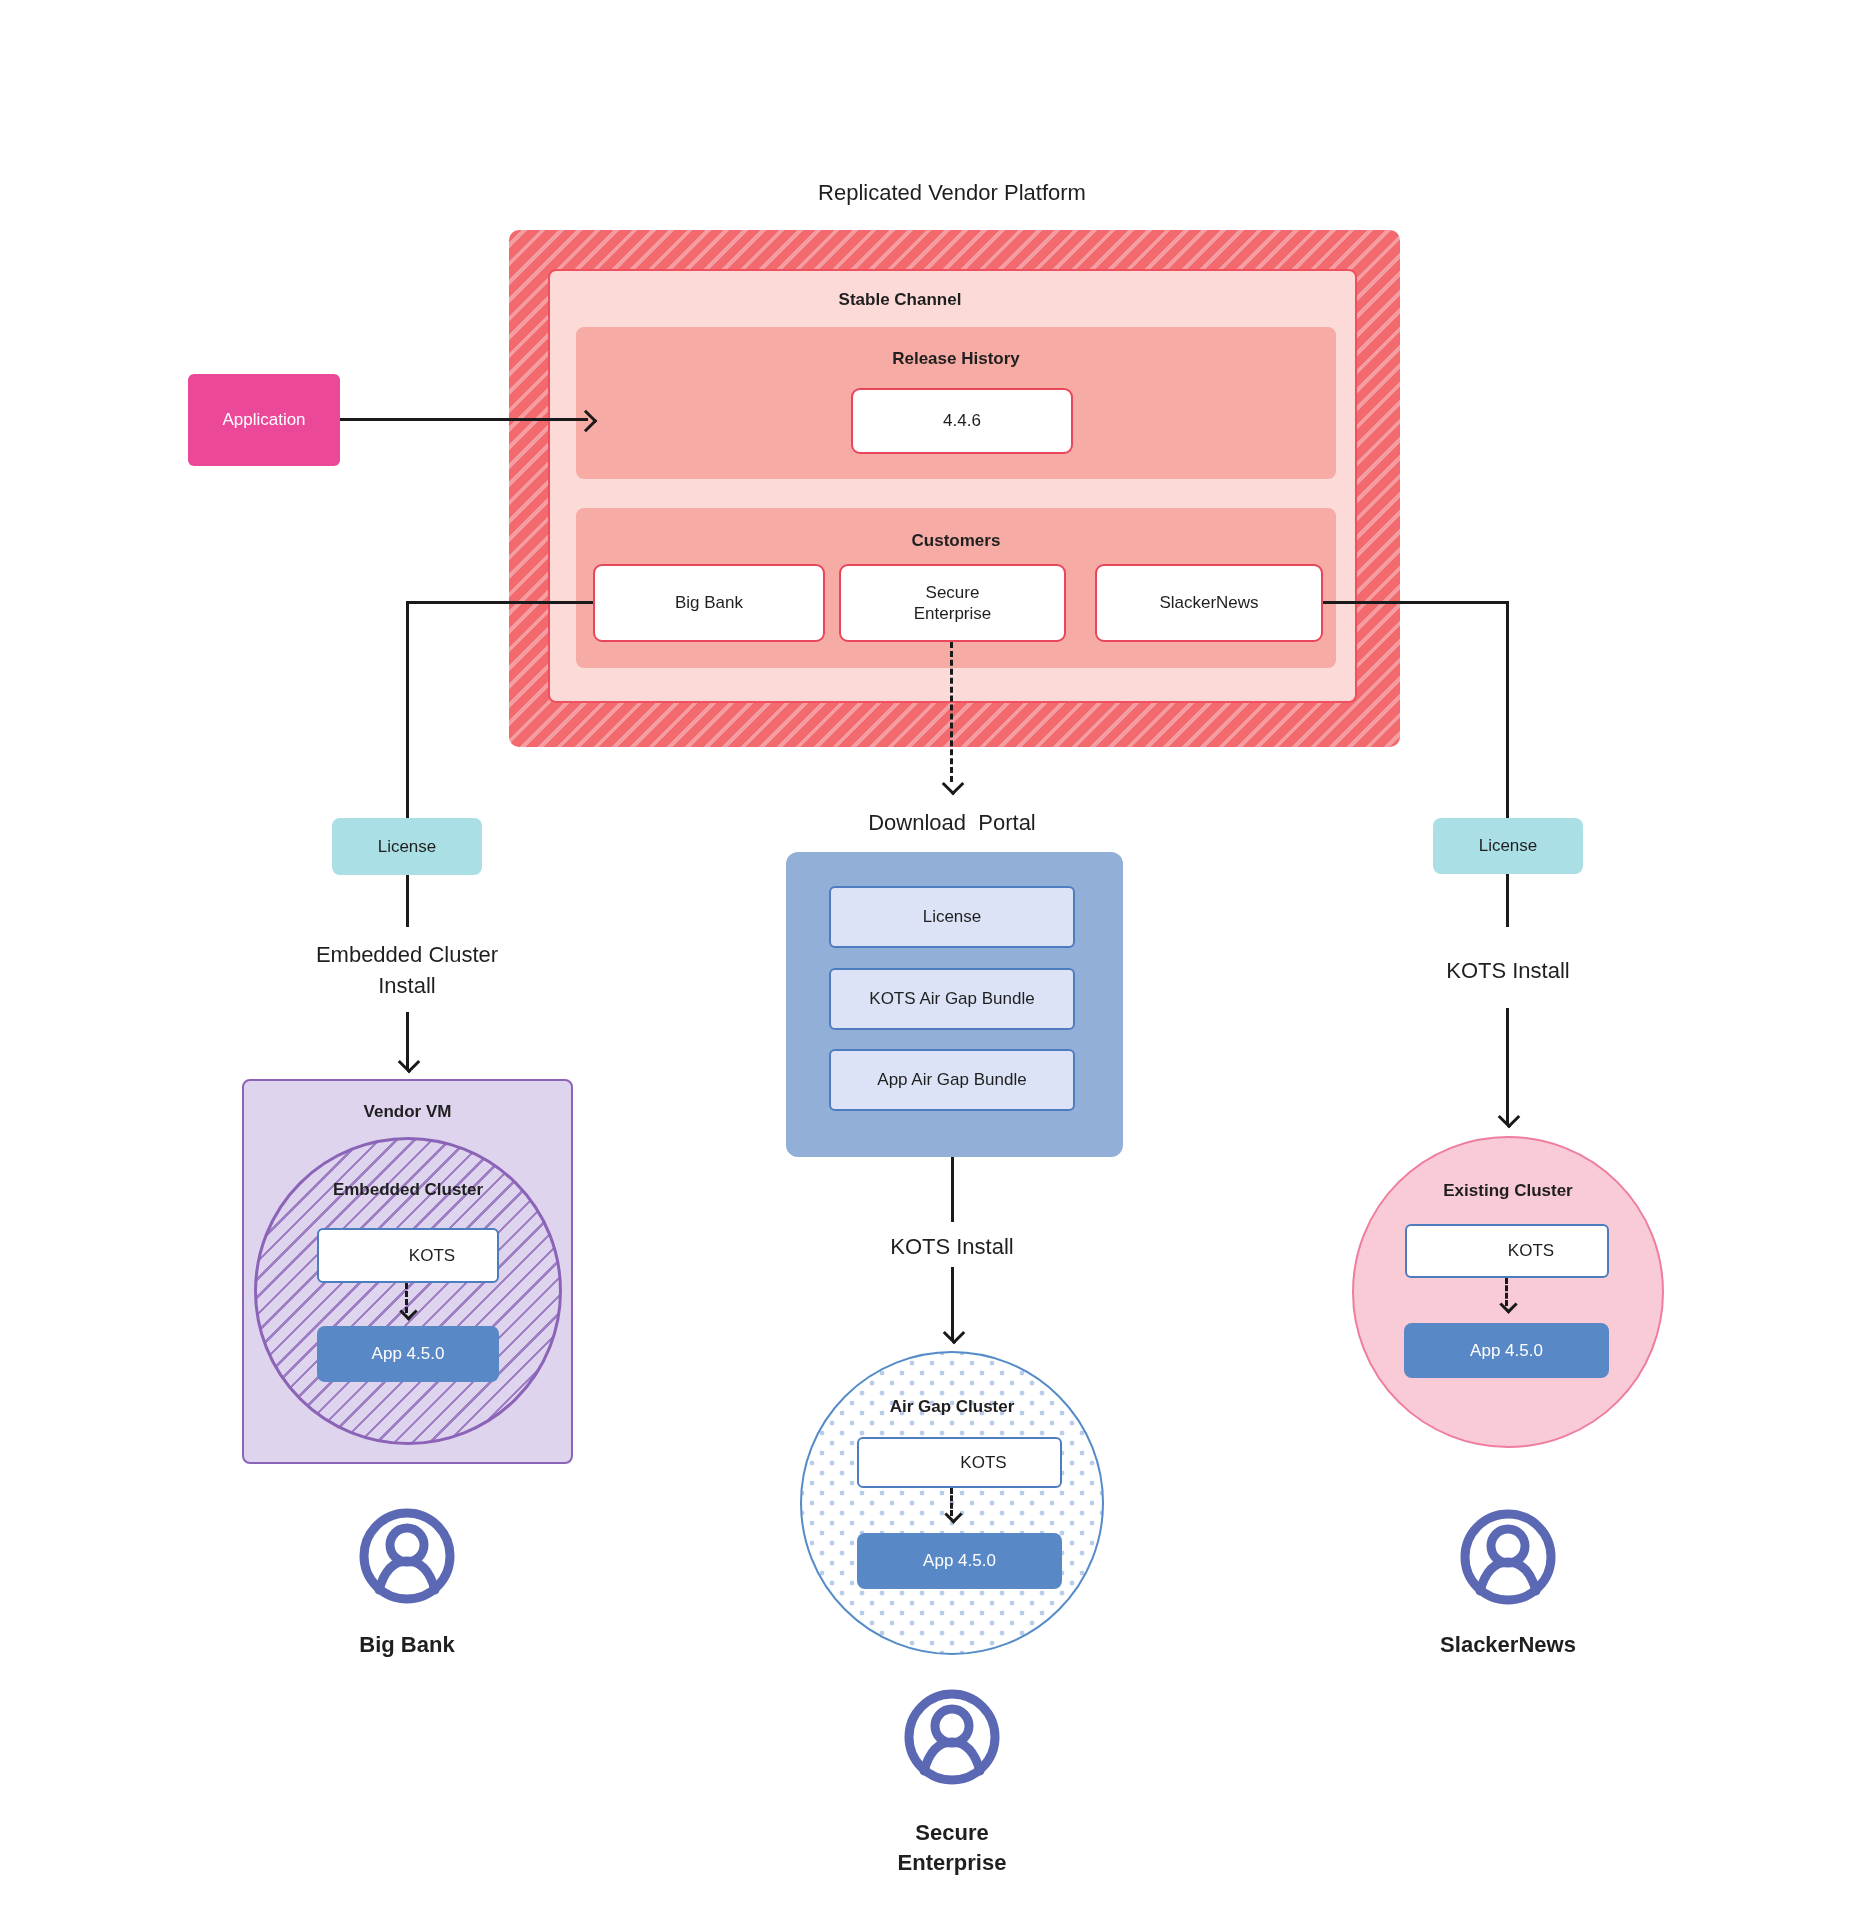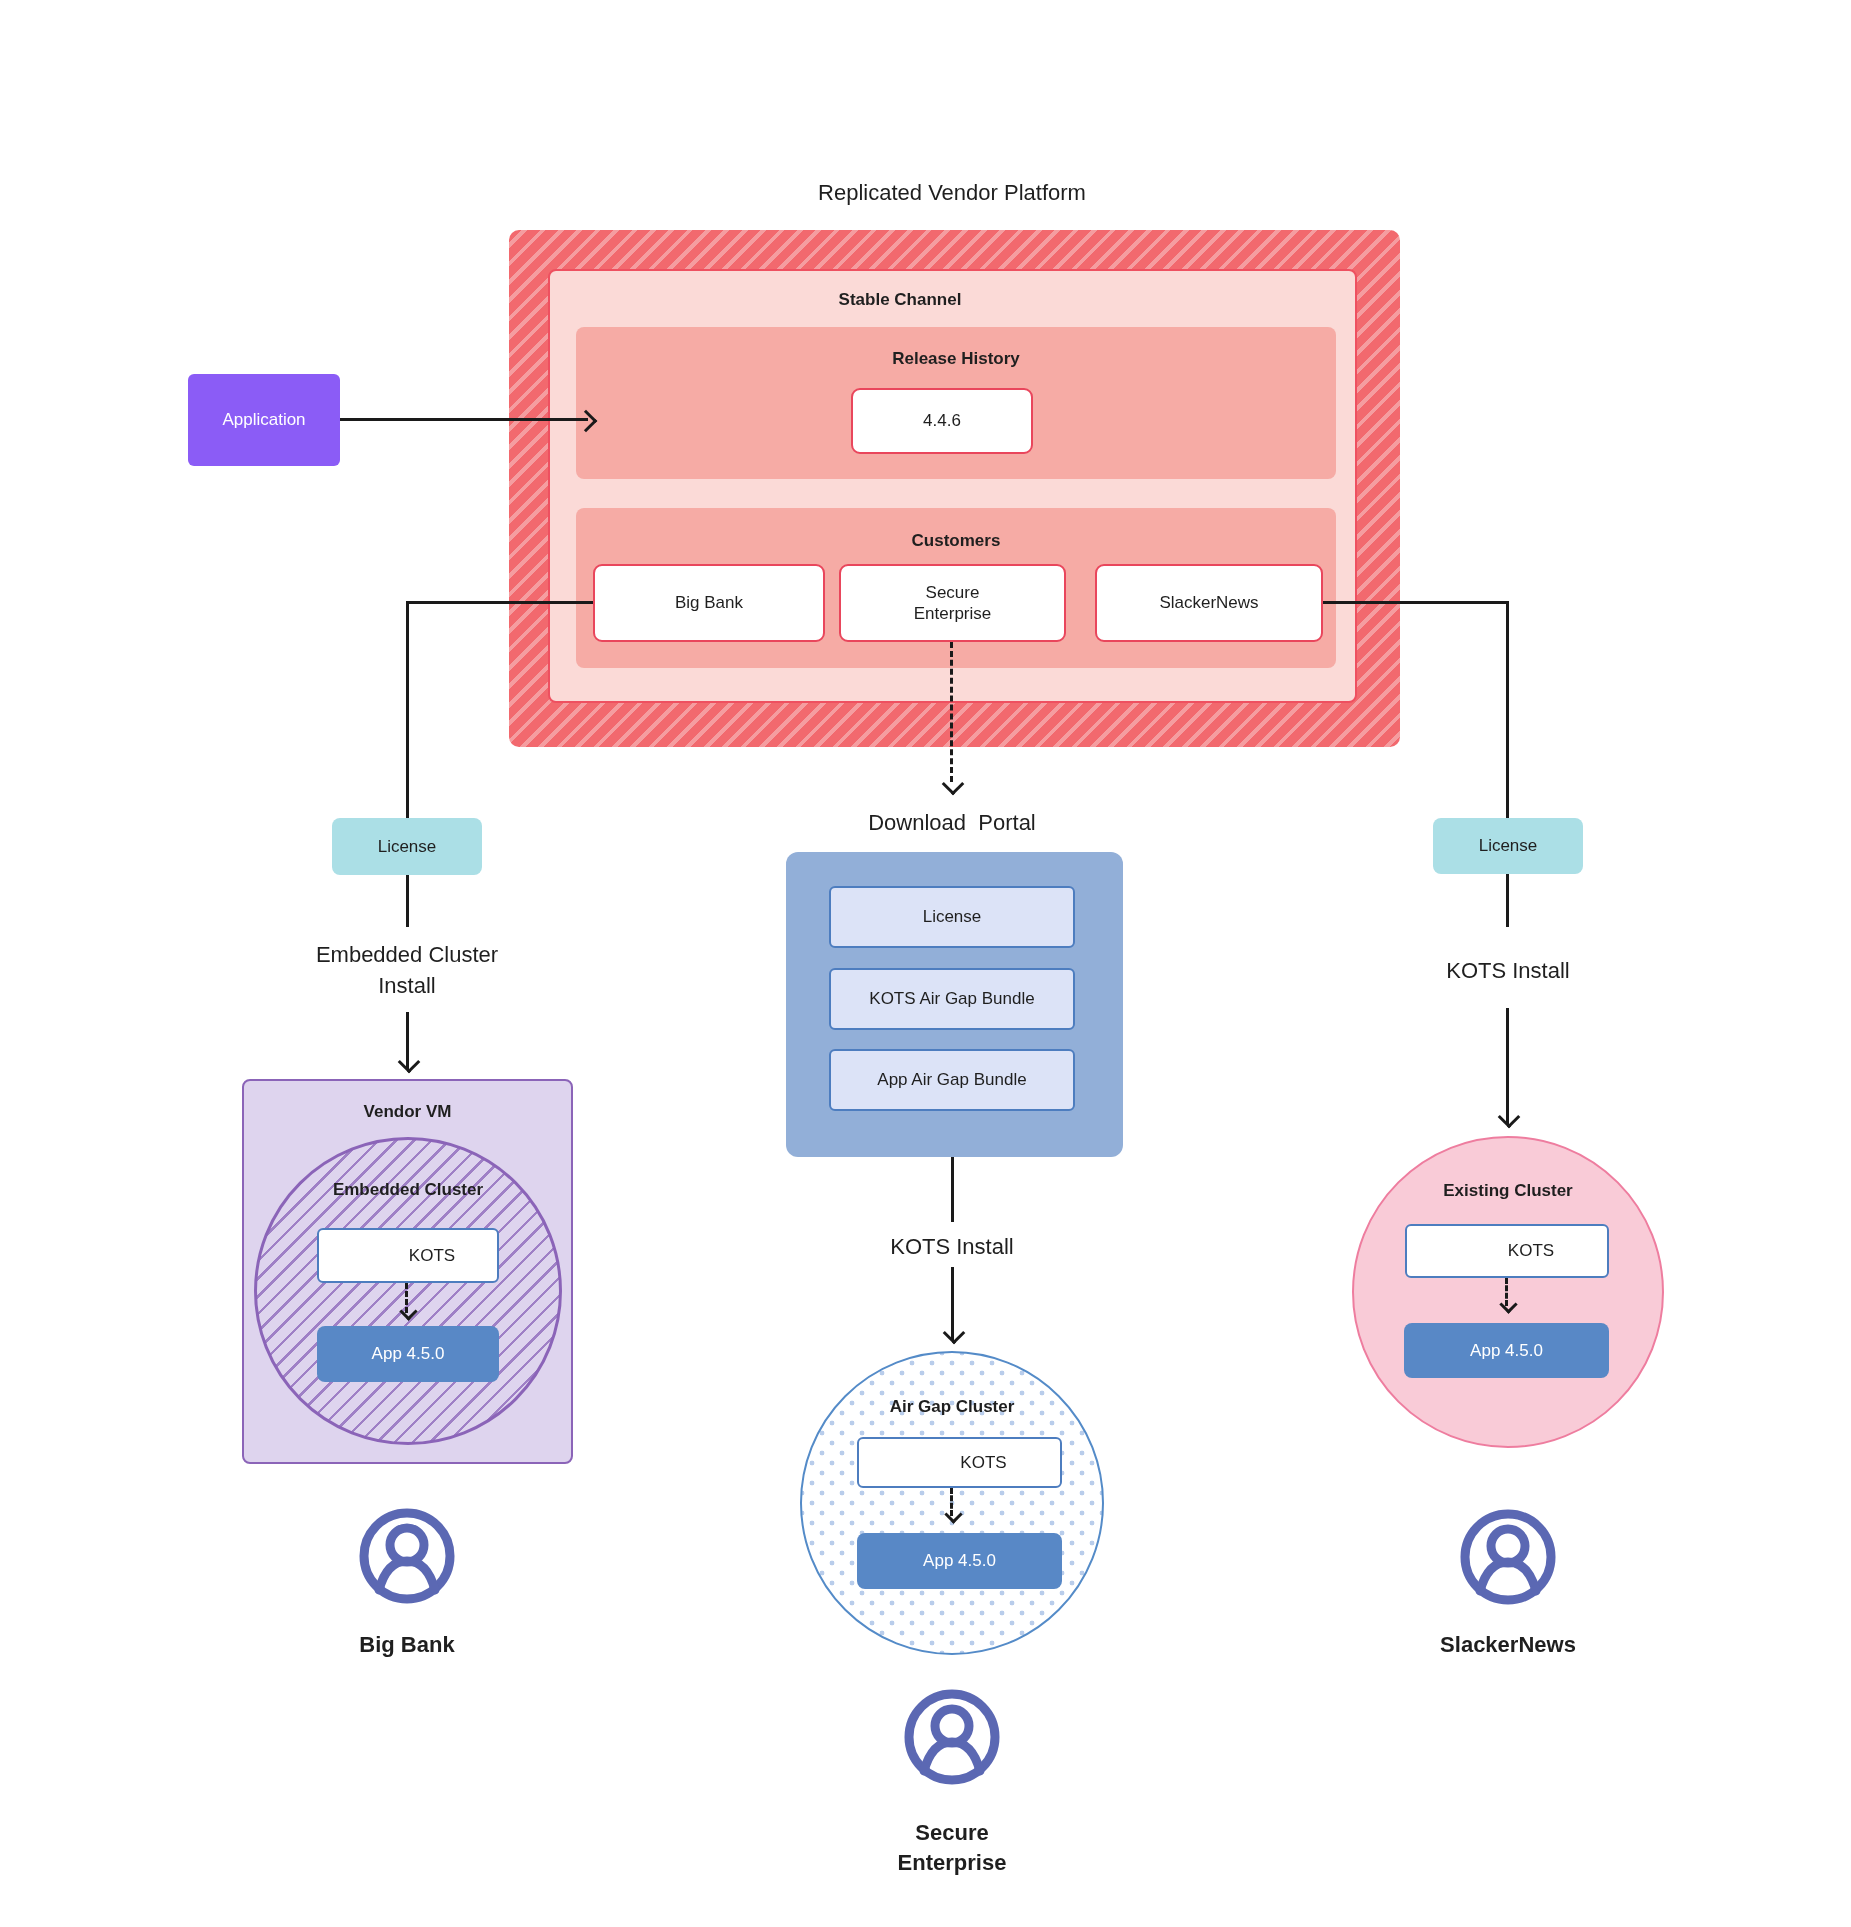--- a/index.html
+++ b/index.html
@@ -15,21 +15,21 @@
   
   .hatch-red{
     background:repeating-linear-gradient(135deg,#f2696e 0 9px,#f59da0 9px 13px);
     border-radius:10px;
   }
   .stable{background:#fbdad7;border:2px solid #ee5060;border-radius:8px;}
   .band{background:#f6aba5;border-radius:8px;}
   .section-label{font-size:17px;font-weight:600;text-align:center;}
   .release-hot{background:#e9465c;color:#ffffff;border-radius:9px;font-size:17px;}
   .box-white-red{background:#ffffff;border:2px solid #e9465c;border-radius:9px;font-size:17px;}
-  .app-purple{background:#8b5cf6;color:#ffffff;border-radius:6px;font-size:17px;}
+  .app-purple{background:#ec4899;color:#ffffff;border-radius:6px;font-size:17px;}
 
   
   .hline{position:absolute;height:3px;background:#1a1a1a;}
   .vline{position:absolute;width:3px;background:#1a1a1a;}
   .vdash{position:absolute;width:0;border-left:3px dashed #1a1a1a;}
   .chev-down{position:absolute;width:13px;height:13px;border-right:3px solid #1a1a1a;border-bottom:3px solid #1a1a1a;transform:rotate(45deg);}
   .chev-right{position:absolute;width:13px;height:13px;border-right:3px solid #1a1a1a;border-bottom:3px solid #1a1a1a;transform:rotate(-45deg);}
   .chev-sm{width:10px;height:10px;}
 
   
@@ -64,21 +64,21 @@
 
   <div class="abs title" style="left:702px;top:180px;width:500px;">Replicated Vendor Platform</div>
 
   <div class="abs hatch-red" style="left:509px;top:230px;width:891px;height:517px;"></div>
 
   <div class="abs stable" style="left:548px;top:269px;width:809px;height:434px;"></div>
   <div class="abs section-label" style="left:548px;top:290px;width:704px;">Stable Channel</div>
 
   <div class="abs band" style="left:576px;top:327px;width:760px;height:152px;"></div>
   <div class="abs section-label" style="left:576px;top:349px;width:760px;">Release History</div>
-  <div class="abs node box-white-red" style="left:851px;top:388px;width:182px;height:66px;">4.4.6</div>
+  <div class="abs node box-white-red" style="left:851px;top:388px;width:222px;height:66px;">4.4.6</div>
 
   <div class="abs band" style="left:576px;top:508px;width:760px;height:160px;"></div>
   <div class="abs section-label" style="left:576px;top:531px;width:760px;">Customers</div>
   <div class="abs node box-white-red" style="left:593px;top:564px;width:232px;height:78px;">Big Bank</div>
   <div class="abs node box-white-red preline" style="left:839px;top:564px;width:227px;height:78px;">Secure
 Enterprise</div>
   <div class="abs node box-white-red" style="left:1095px;top:564px;width:228px;height:78px;">SlackerNews</div>
 
   <div class="abs node app-purple" style="left:188px;top:374px;width:152px;height:92px;">Application</div>
   <div class="hline" style="left:340px;top:418px;width:248px;"></div>

